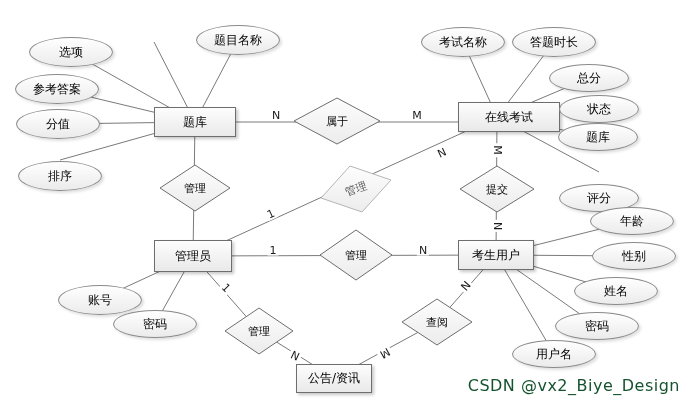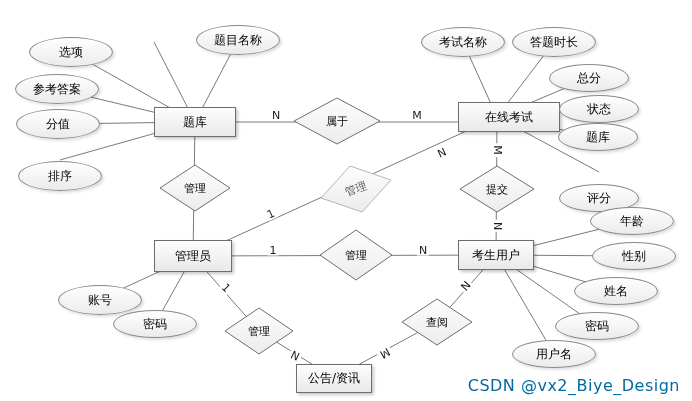--- a/index.html
+++ b/index.html
@@ -10,21 +10,21 @@
           background:linear-gradient(180deg,#fdfdfd 0%,#e9e9e9 100%);
           border:1px solid #6e6e6e;box-shadow:2px 2px 3px rgba(0,0,0,.22);
           font-size:12px;white-space:nowrap;}
   .attr{position:absolute;box-sizing:border-box;display:flex;align-items:center;justify-content:center;
         background:linear-gradient(180deg,#ffffff 0%,#ebebeb 100%);
         border:1px solid #8a8a8a;border-radius:50%;box-shadow:2px 2px 3px rgba(0,0,0,.13);
         font-size:12px;white-space:nowrap;}
   .dlabel{position:absolute;transform:translate(-50%,-50%);font-size:11px;white-space:nowrap;}
   .card{position:absolute;transform:translate(-50%,-50%);font-size:11px;color:#1a1a1a;
         background:#fff;padding:0 2px;line-height:1;white-space:nowrap;}
-  .watermark{position:absolute;right:12px;bottom:6px;font-size:16px;color:#0369a1;letter-spacing:.5px;}
+  .watermark{position:absolute;right:12px;bottom:6px;font-size:16px;color:#14532d;letter-spacing:.5px;}
 </style>
 </head>
 <body>
 
 <div class="stage">
 
   <svg class="wires" width="692" height="401" viewBox="0 0 692 401">
     <defs>
       <linearGradient id="dg" x1="0" y1="0" x2="0" y2="1">
         <stop offset="0" stop-color="#fdfdfd"></stop>

